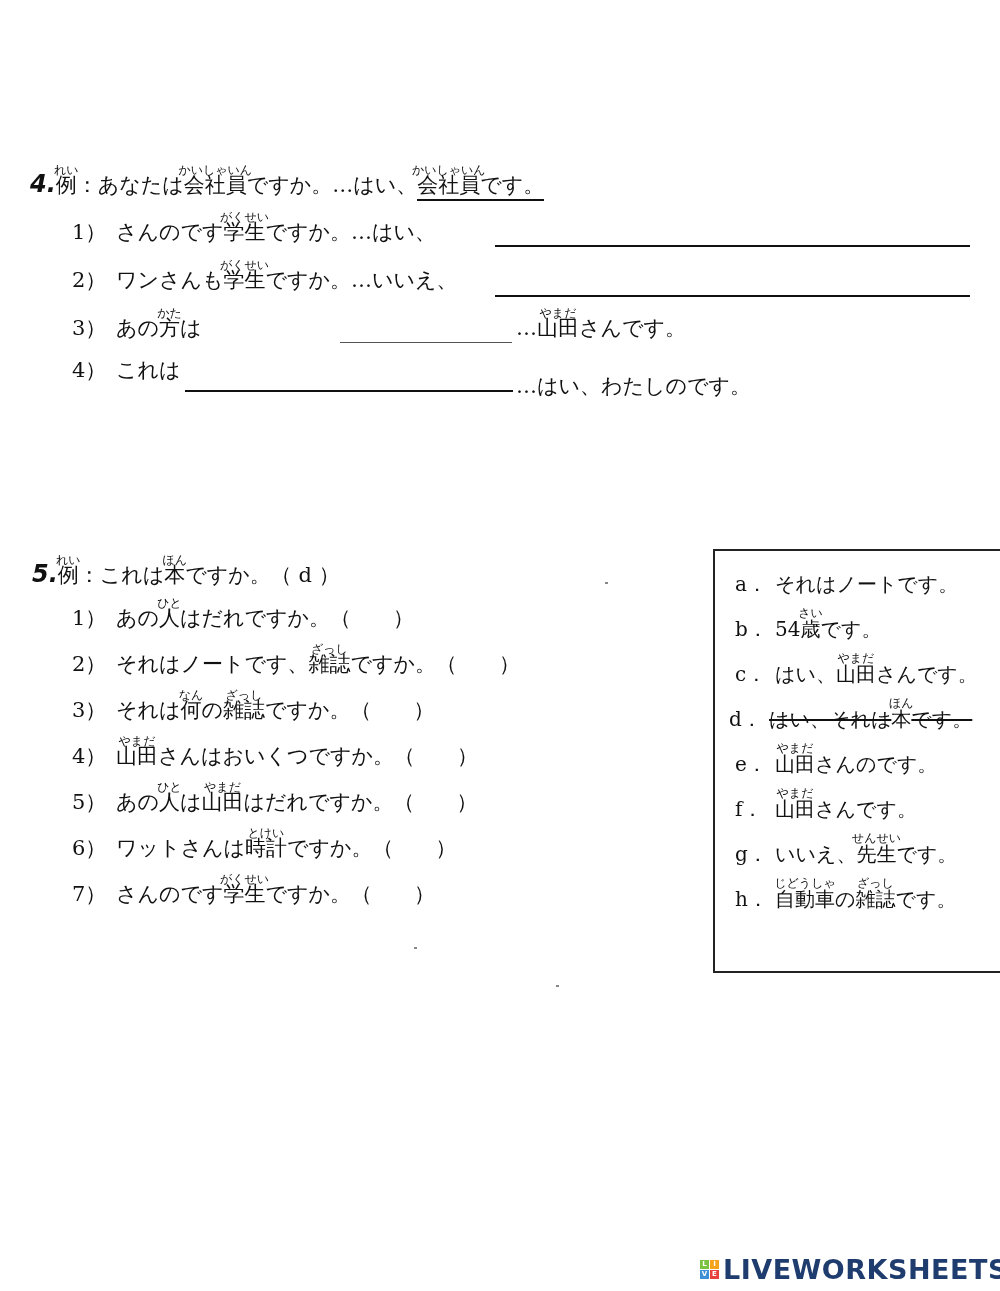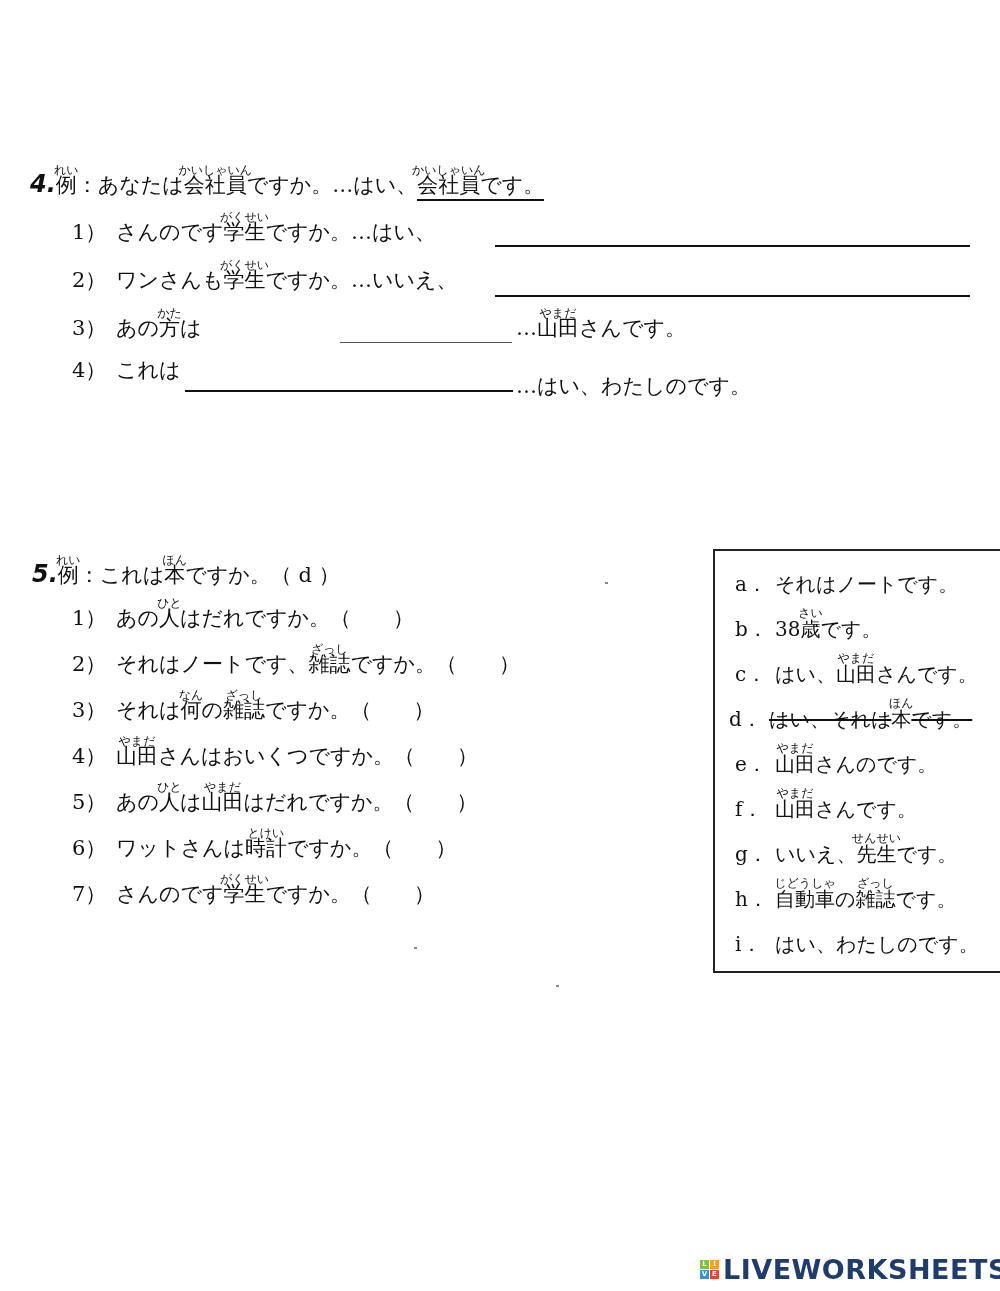--- a/index.html
+++ b/index.html
@@ -77,28 +77,27 @@
 </div>
 <div class="abs line" style="left:72px; top:838px;">
   <span class="num">6）</span><span>ワットさんは</span><span class="rb"><span class="rt">とけい</span><span>時計</span></span><span>ですか。</span><span>（　　）</span>
 </div>
 <div class="abs line" style="left:72px; top:884px;">
   <span class="num">7）</span><span>さんのです</span><span class="rb"><span class="rt">がくせい</span><span>学生</span></span><span>ですか。</span><span>（　　）</span>
 </div>
 
 <div class="abs box" style="left:693px; top:549px; width:290px; height:420px;margin-left:20px;">
   <div class="choice" style="top:20px;"><span class="lt">a．</span><span>それはノートです。</span></div>
-  <div class="choice" style="top:65px;"><span class="lt">b．</span><span>38</span><span class="rb"><span class="rt">さい</span><span>歳</span></span><span>です。</span></div>
+  <div class="choice" style="top:65px;"><span class="lt">b．</span><span>54</span><span class="rb"><span class="rt">さい</span><span>歳</span></span><span>です。</span></div>
   <div class="choice" style="top:110px;"><span class="lt">c．</span><span>はい、</span><span class="rb"><span class="rt">やまだ</span><span>山田</span></span><span>さんです。</span></div>
   <div class="choice strike" style="top:155px; left:14px;"><span class="lt">d．</span><span>はい、それは</span><span class="rb"><span class="rt">ほん</span><span>本</span></span><span>です。</span></div>
   <div class="choice" style="top:200px;"><span class="lt">e．</span><span class="rb"><span class="rt">やまだ</span><span>山田</span></span><span>さんのです。</span></div>
   <div class="choice" style="top:245px;"><span class="lt">f．</span><span class="rb"><span class="rt">やまだ</span><span>山田</span></span><span>さんです。</span></div>
   <div class="choice" style="top:290px;"><span class="lt">g．</span><span>いいえ、</span><span class="rb"><span class="rt">せんせい</span><span>先生</span></span><span>です。</span></div>
   <div class="choice" style="top:335px;"><span class="lt">h．</span><span class="rb"><span class="rt">じどうしゃ</span><span>自動車</span></span><span>の</span><span class="rb"><span class="rt">ざっし</span><span>雑誌</span></span><span>です。</span></div>
-  <div class="choice" style="top:380px;"><span class="lt">i．</span><span>はい、わたしのです。</span></div>
 </div>
 
 <div class="speck" style="left:605px; top:582px;"></div>
 <div class="speck" style="left:414px; top:947px;"></div>
 <div class="speck" style="left:556px; top:985px;"></div>
 
 <div class="abs logo" style="left:700px; top:1254px;">
   <div class="squares">
     <div class="sq" style="background:#7cc242;">L</div>
     <div class="sq" style="background:#f7a21b;">I</div>

